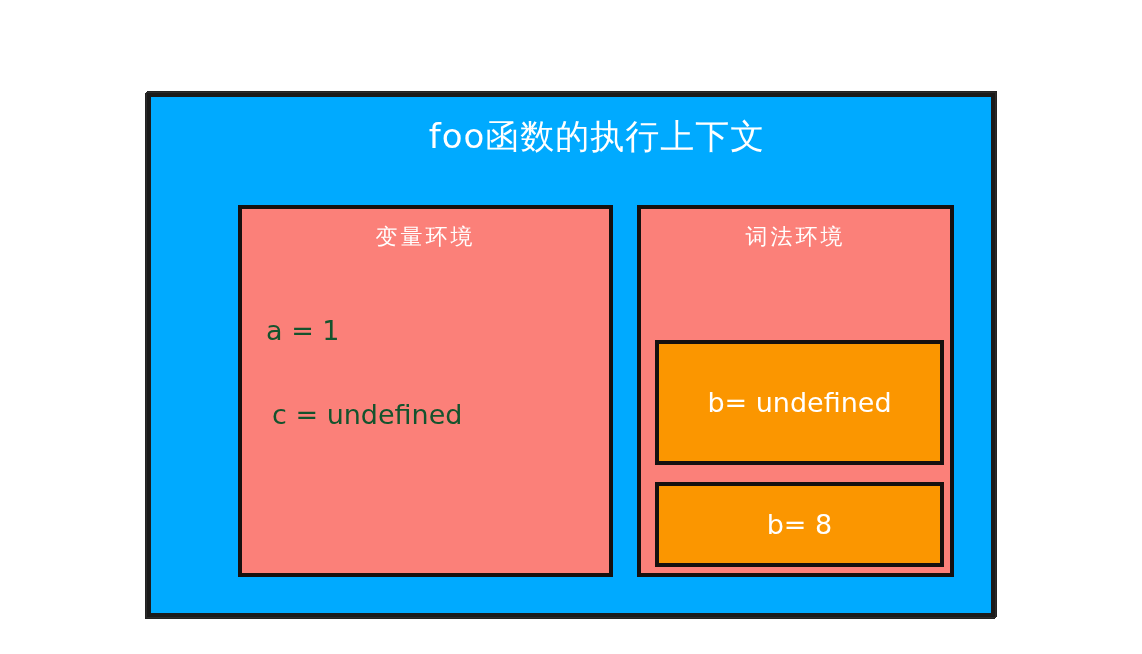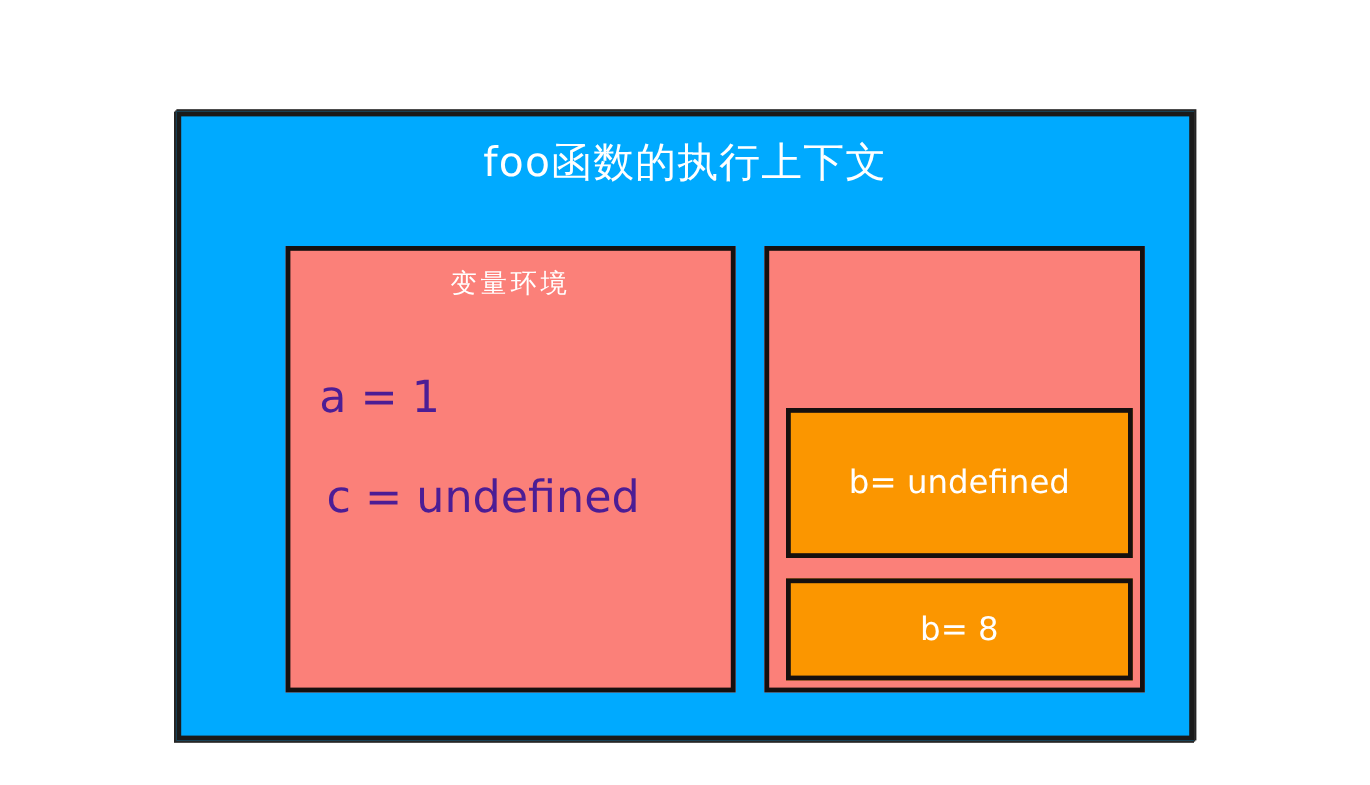--- a/index.html
+++ b/index.html
@@ -38,20 +38,21 @@
     left: 0;
     top: 18px;
     width: 100%;
     text-align: center;
     color: #ffffff;
     font-size: 34px;
     line-height: 42px;
     letter-spacing: 1px;
     font-weight: 400;
     white-space: nowrap;
+    padding-left: 26px;
   }
 
   
   #panels {
     position: absolute;
     left: 59px;
     top: 108px;
     width: 716px;
     height: 372px;
     margin-left: 28px;
@@ -83,22 +84,22 @@
     color: #ffffff;
     font-size: 22px;
     line-height: 28px;
     letter-spacing: 3px;
     white-space: nowrap;
   }
 
   
   .var-entry {
     position: absolute;
-    color: #4c1d95;
-    font-size: 37px;
+    color: #14532d;
+    font-size: 27px;
     line-height: 32px;
     white-space: nowrap;
   }
   #var-entry-a { left: 24px; top: 106px; }
   #var-entry-c { left: 30px; top: 190px; }
 
   
   .binding-box {
     position: absolute;
     left: 14px;
@@ -141,20 +142,21 @@
 
       <div class="panel-title">变量环境</div>
 
       <div class="var-entry" id="var-entry-a">a = 1</div>
 
       <div class="var-entry" id="var-entry-c">c = undefined</div>
     </div>
 
     <div class="panel" id="lexical-environment-panel">
 
+      <div class="panel-title">词法环境</div>
 
       <div class="binding-box" id="binding-box-declarative">
         <div class="binding-line">b= undefined</div>
       </div>
 
       <div class="binding-box" id="binding-box-assigned">
         <div class="binding-line">b= 8</div>
       </div>
     </div>
 

